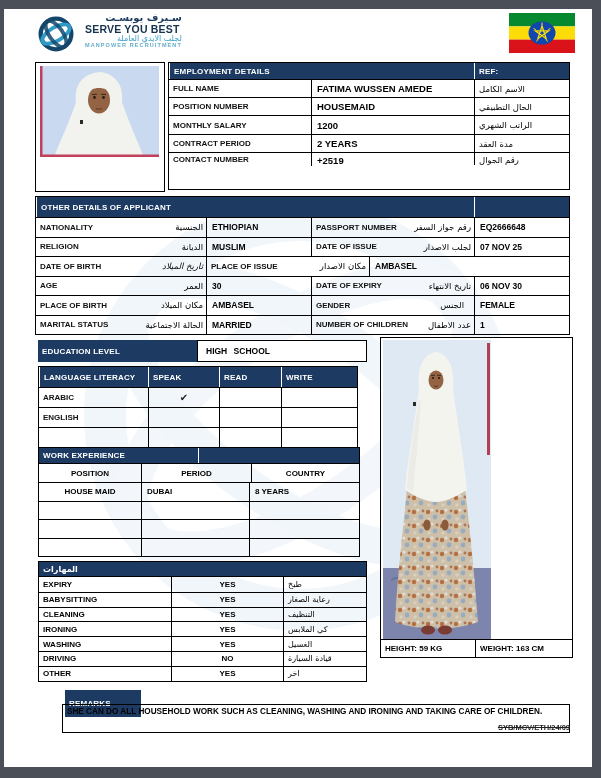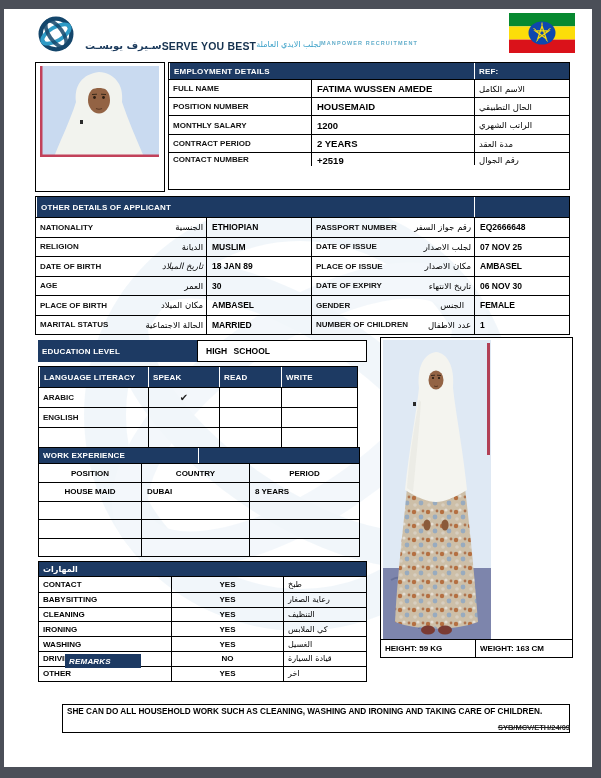--- a/index.html
+++ b/index.html
@@ -8,21 +8,21 @@
   .sheet { position:absolute; left:4px; top:9px; width:588px; height:758px; background:#fff; }
   .abs { position:absolute; }
   .z { z-index:2; }
   .ar { font-family:"DejaVu Sans", sans-serif; direction:rtl; }
 
   
   .watermark { position:absolute; left:60px; top:185px; z-index:1; opacity:.13; }
 
   
   .logo-wrap { left:33px; top:11px; display:flex; gap:6px; align-items:flex-start; }
-  .logo-text { display:flex; flex-direction:row; line-height:1.05; padding-top:2px;margin-top:28px; }
+  .logo-text { display:flex; flex-direction:column; line-height:1.05; padding-top:2px; }
   .logo-ar-title { font-size:10px; font-weight:bold; color:#1b3a5c; }
   .logo-title { font-size:10.5px; font-weight:bold; color:#16324f; letter-spacing:.2px; }
   .logo-ar-sub { font-size:8px; color:#3aa0c8; }
   .logo-sub { font-size:5.5px; color:#63aecb; letter-spacing:1.1px; font-weight:bold; }
 
   
   .navy { background:#1d3a63; color:#fff; }
   .hdr-label { font-size:8px; font-weight:bold; letter-spacing:.2px; padding:0 4px; display:flex; align-items:center; }
   .tbl { border:1.5px solid #000; }
   .row { display:flex; border-top:1px solid #000; }
@@ -89,21 +89,21 @@
   .sk-ar { font-size:8px; justify-content:flex-end; padding:0 4px; }
 
   
   .photo-box { left:35px; top:62px; width:130px; height:130px; border:1.5px solid #000; background:#fff; }
   .body-panel { left:380px; top:337px; width:193px; height:321px; border:1.5px solid #000; background:#fff; }
   .hw-row { position:absolute; left:0; bottom:0; width:100%; height:18px; border-top:1.5px solid #000; display:flex; }
   .hw-cell { font-size:8px; font-weight:bold; display:flex; align-items:center; padding-left:4px; }
   .hw-cell.h { width:95px; border-right:1.5px solid #000; }
 
   
-  .rem-tab { left:65px; top:654px; width:76px; height:14px;font-style:italic; }
+  .rem-tab { left:65px; top:690px; width:76px; height:27px; }
   .rem-box { left:62px; top:704px; width:508px; height:29px; border:1.5px solid #000; }
   .rem-text { font-size:8.2px; font-weight:bold; padding:2px 4px; color:#000; }
   .footer-code { right:31px; top:723px; font-size:7.5px; font-weight:600; color:#222; text-decoration:line-through; }
 </style>
 </head>
 <body>
 
 <div class="sheet"></div>
 
 <svg class="watermark" width="480" height="460" viewBox="0 0 480 460">
@@ -217,21 +217,20 @@
         <span class="lbl">DATE OF ISSUE</span>
         <span class="od-ar ar" style="padding-right:3px;">لجلب الاصدار</span>
       </div>
     <div class="cell c4 val">07 NOV 25</div>
   </div>
   <div class="row">
     <div class="cell c1">
         <span class="lbl">DATE OF BIRTH</span>
         <span class="od-ar ar" style="padding-right:3px;font-style:italic;">تاريخ الميلاد</span>
       </div>
-    <div class="cell c2 val">18 JAN 89</div>
     <div class="cell c3">
         <span class="lbl">PLACE OF ISSUE</span>
         <span class="od-ar ar" style="padding-right:3px;">مكان الاصدار</span>
       </div>
     <div class="cell c4 val">AMBASEL</div>
   </div>
   <div class="row">
     <div class="cell c1">
         <span class="lbl">AGE</span>
         <span class="od-ar ar" style="padding-right:3px;">العمر</span>
@@ -301,22 +300,22 @@
   </div>
 </div>
 
 <div class="abs z work-band">
   <div class="navy hdr-label t1">WORK EXPERIENCE</div>
   <div class="navy" style="flex:1;"></div>
 </div>
 <div class="abs z tbl work">
   <div class="row h">
     <div class="cell c1 wh">POSITION</div>
+    <div class="cell c3 wh" style="flex:1;">PERIOD</div>
     <div class="cell c2 wh">COUNTRY</div>
-    <div class="cell c3 wh" style="flex:1;">PERIOD</div>
   </div>
   <div class="row">
     <div class="cell c1 wcen">HOUSE MAID</div>
     <div class="cell c2 wleft">DUBAI</div>
     <div class="cell c3 wleft" style="flex:1;">8 YEARS</div>
   </div>
   <div class="row">
     <div class="cell c1"></div>
     <div class="cell c2"></div>
     <div class="cell c3" style="flex:1;"></div>
@@ -331,21 +330,21 @@
     <div class="cell c2"></div>
     <div class="cell c3" style="flex:1;"></div>
   </div>
 </div>
 
 <div class="abs z skills-band">
   <div class="navy hdr-label t2 ar">المهارات</div>
 </div>
 <div class="abs z tbl skills">
   <div class="row">
-    <div class="cell c1 sk-lbl">CONTACT</div>
+    <div class="cell c1 sk-lbl">EXPIRY</div>
     <div class="cell c2 sk-val">YES</div>
     <div class="cell c3 sk-ar ar" style="flex:1;">طبخ</div>
   </div>
   <div class="row">
     <div class="cell c1 sk-lbl">BABYSITTING</div>
     <div class="cell c2 sk-val">YES</div>
     <div class="cell c3 sk-ar ar" style="flex:1;">رعاية الصغار</div>
   </div>
   <div class="row">
     <div class="cell c1 sk-lbl">CLEANING</div>

